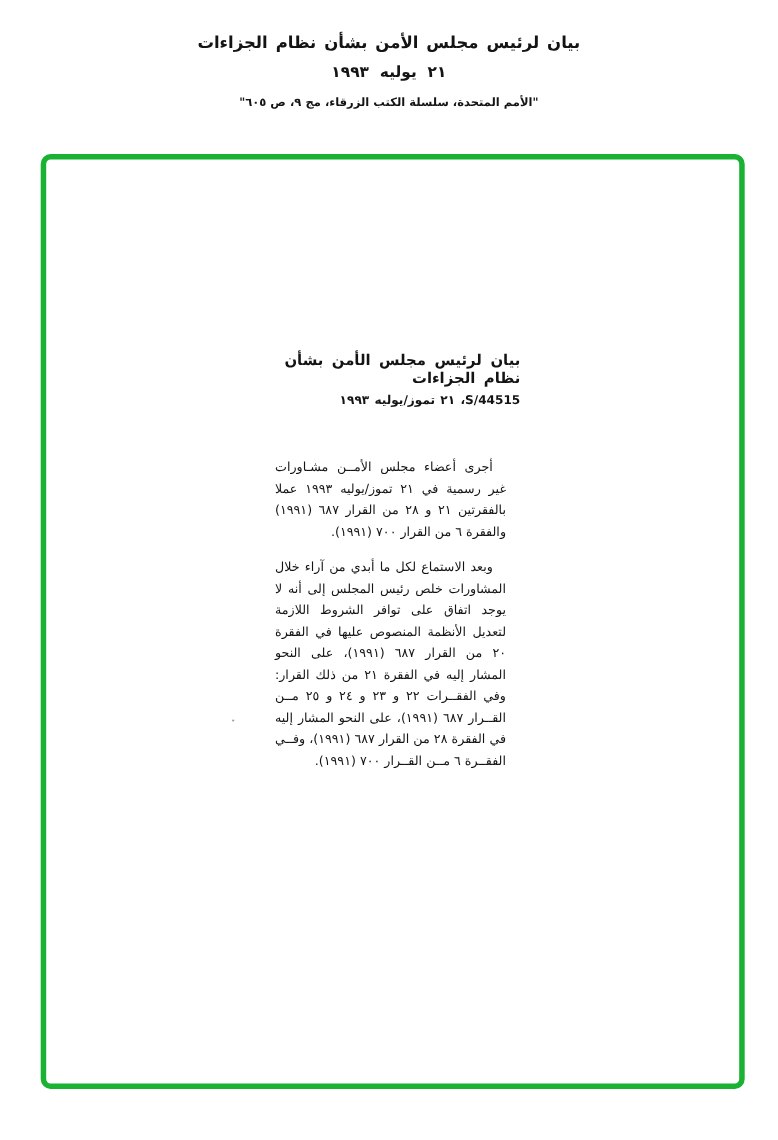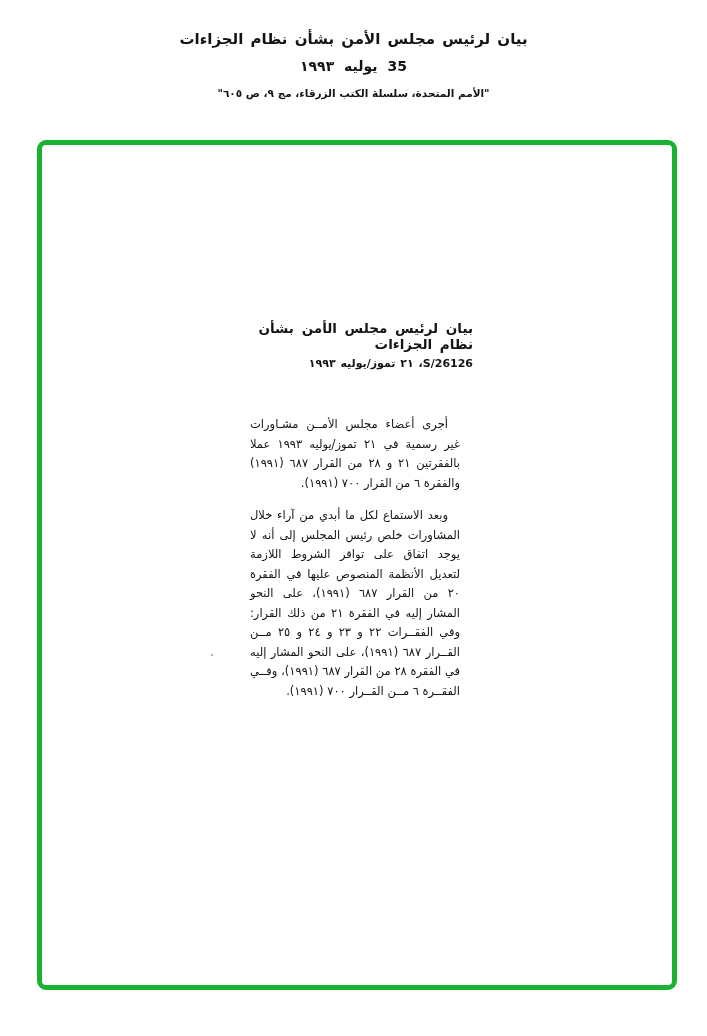--- a/index.html
+++ b/index.html
@@ -50,28 +50,28 @@
     background:#9a9a9a;border-radius:50%;
   }
 </style>
 </head>
 <body>
 
 <div class="page">
 
   <header class="caption" dir="rtl">
     <div class="caption-title">بيان لرئيس مجلس الأمن بشأن نظام الجزاءات</div>
-    <div class="caption-date">35 يوليه ١٩٩٣</div>
+    <div class="caption-date">٢١ يوليه ١٩٩٣</div>
     <div class="caption-source">"الأمم المتحدة، سلسلة الكتب الزرقاء، مج ٩، ص ٦٠٥"</div>
   </header>
 
   <div class="frame">
     <div class="scan" dir="rtl">
       <h1 class="doc-title">بيان لرئيس مجلس الأمن بشأن نظام الجزاءات</h1>
-      <div class="doc-ref" dir="rtl">S/26126، ٢١ تموز/يوليه ١٩٩٣</div>
+      <div class="doc-ref" dir="rtl">S/44515، ٢١ تموز/يوليه ١٩٩٣</div>
       <div class="doc-body" dir="rtl">
         <p class="doc-para">أجرى أعضاء مجلس الأمــن مشـاورات غير رسمية في ٢١ تموز/يوليه ١٩٩٣ عملا بالفقرتين ٢١ و ٢٨ من القرار ٦٨٧ (١٩٩١) والفقرة ٦ من القرار ٧٠٠ (١٩٩١).</p>
         <p class="doc-para">وبعد الاستماع لكل ما أبدي من آراء خلال المشاورات خلص رئيس المجلس إلى أنه لا يوجد اتفاق على توافر الشروط اللازمة لتعديل الأنظمة المنصوص عليها في الفقرة ٢٠ من القرار ٦٨٧ (١٩٩١)، على النحو المشار إليه في الفقرة ٢١ من ذلك القرار: وفي الفقــرات ٢٢ و ٢٣ و ٢٤ و ٢٥ مــن القــرار ٦٨٧ (١٩٩١)، على النحو المشار إليه في الفقرة ٢٨ من القرار ٦٨٧ (١٩٩١)، وفــي الفقــرة ٦ مــن القــرار ٧٠٠ (١٩٩١).</p>
       </div>
       <span class="speck"></span>
     </div>
   </div>
 
 </div>
 

